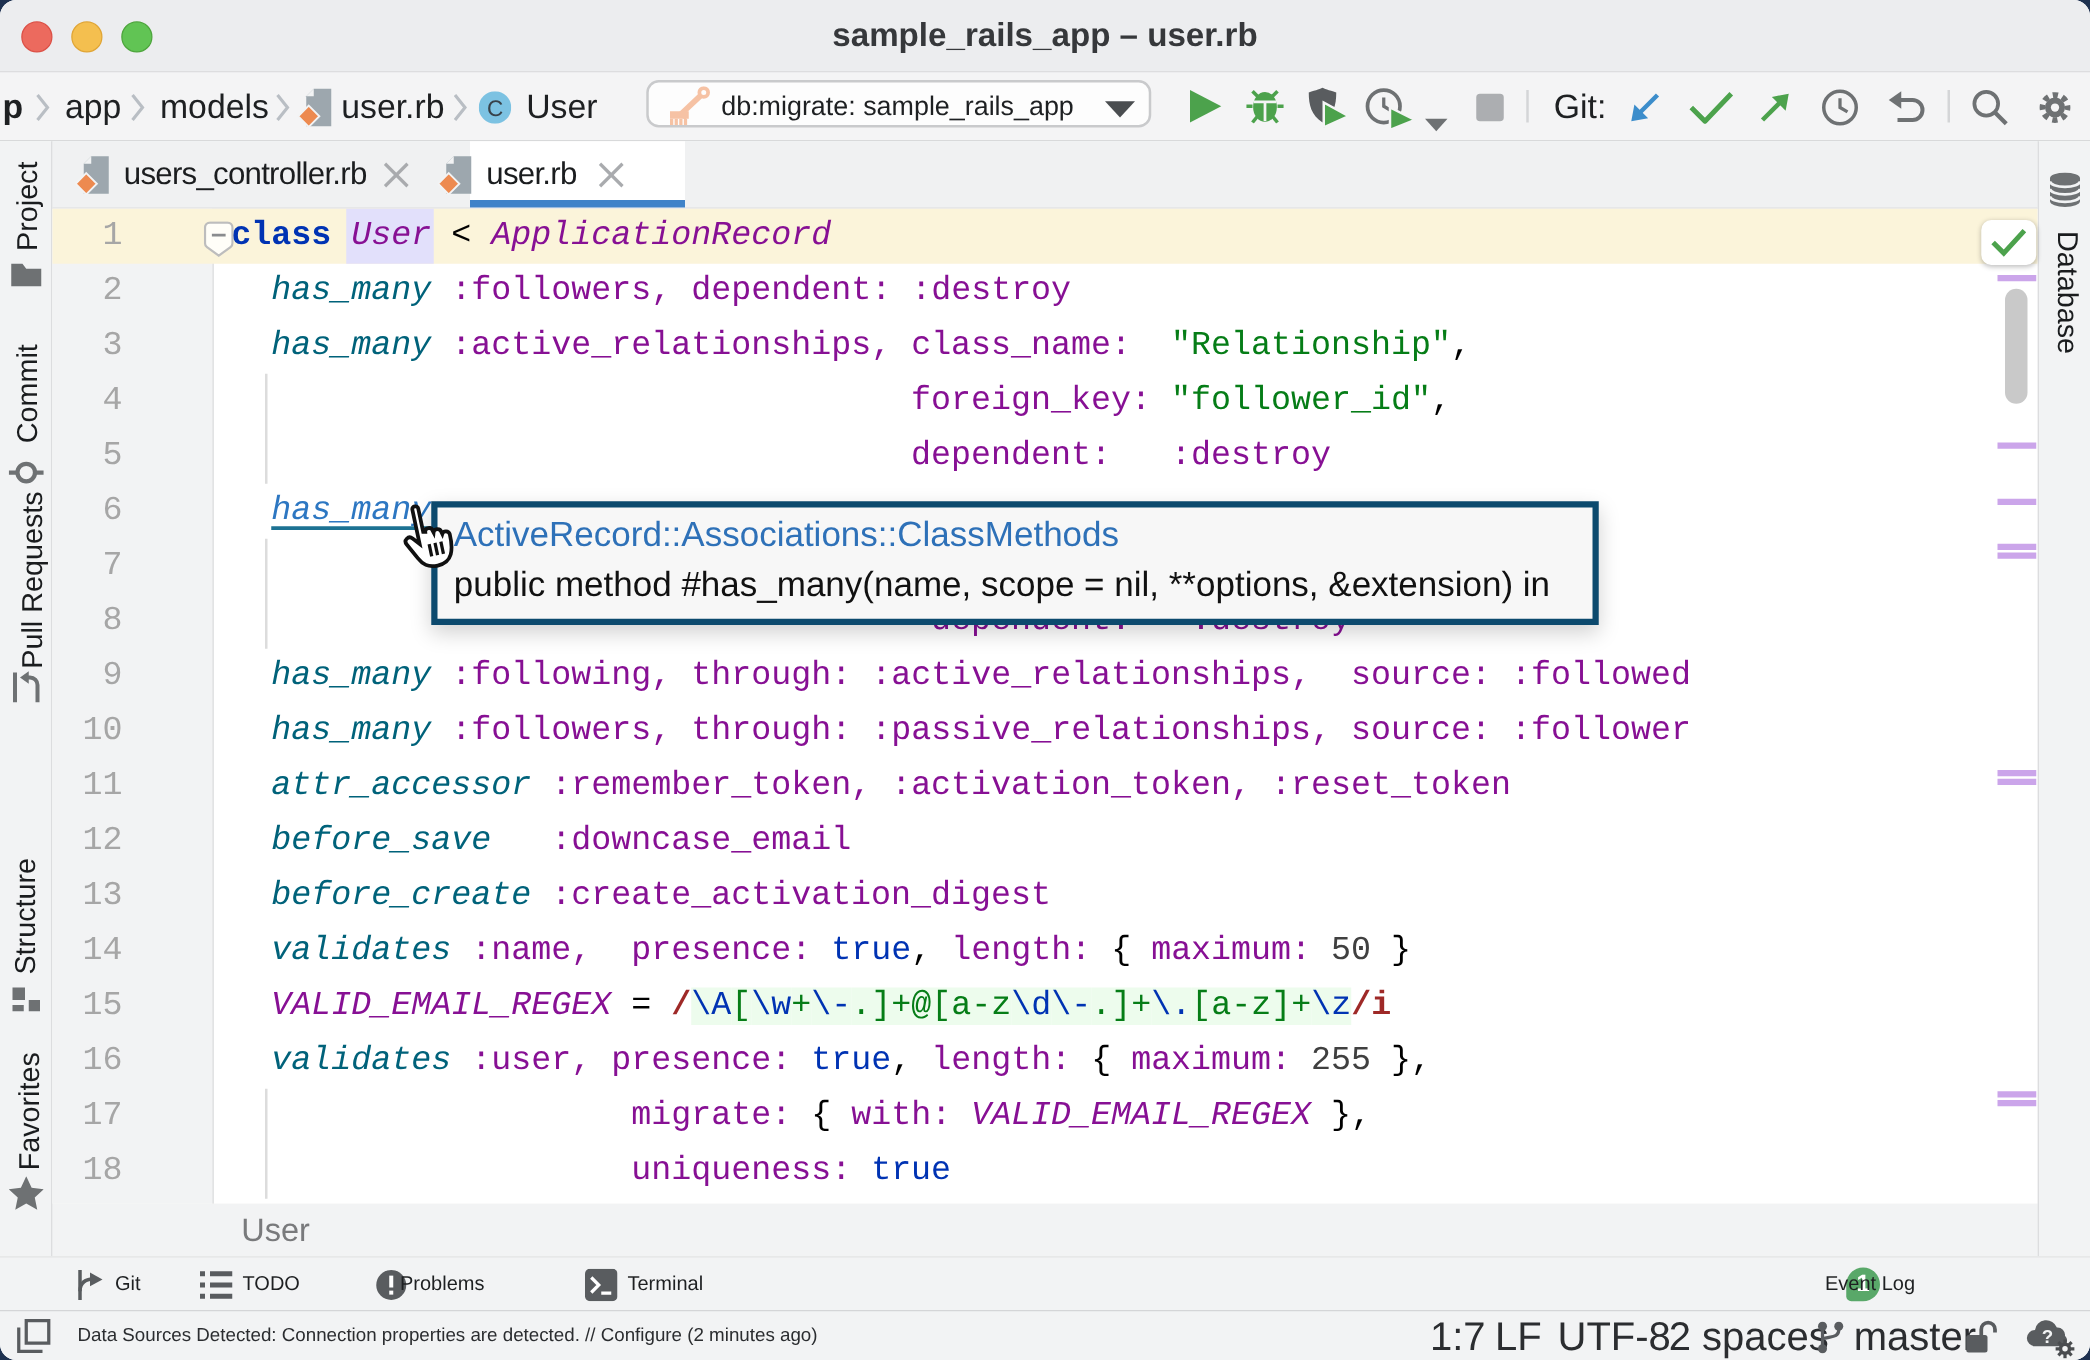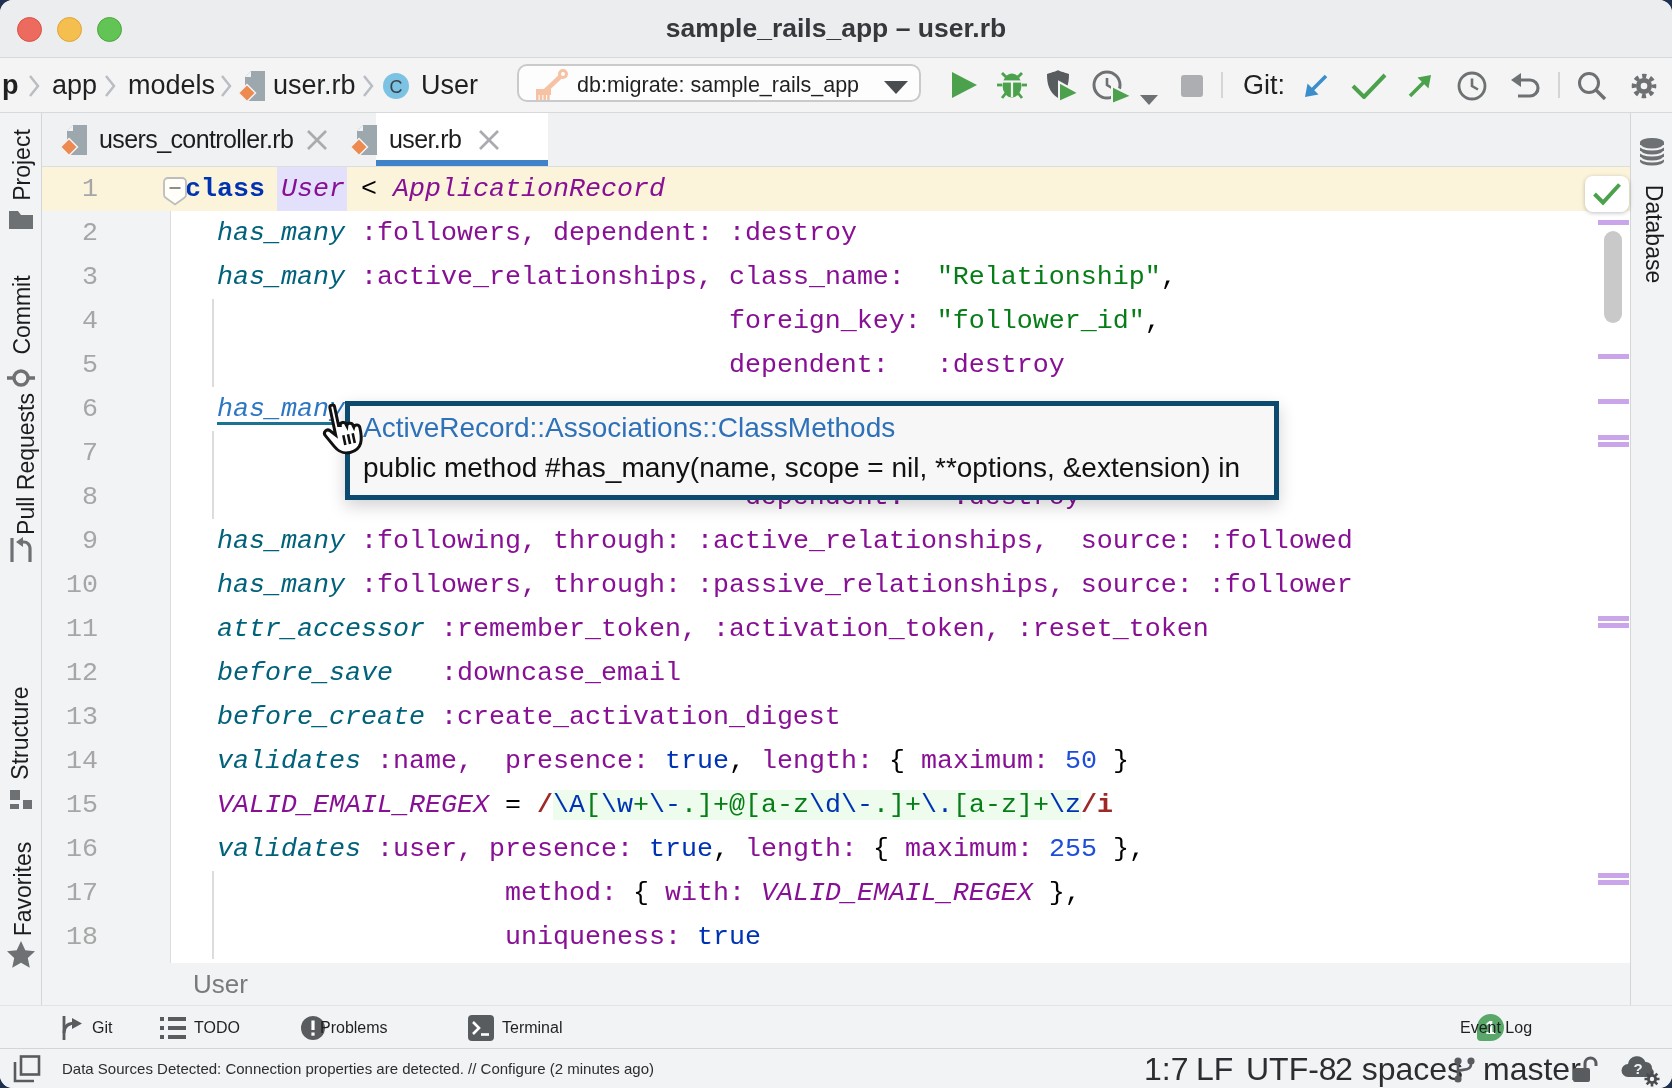--- a/index.html
+++ b/index.html
@@ -33,21 +33,21 @@
   .selbox{position:absolute;left:235px;top:0px;width:70px;height:44px;background:#E2E0FB;}
   pre{margin:0;font-family:"Liberation Mono",monospace;font-size:26.6667px;line-height:44px;}
   .lnums{position:absolute;left:0px;top:0;width:56px;text-align:right;color:#A6A6A6;}
   .code{position:absolute;left:143px;top:0;}
   .k{color:#0033B3;font-weight:bold;}
   .kw{color:#0033B3;}
   .m{color:#00627A;font-style:italic;}
   .sym{color:#871094;}
   .cn{color:#871094;font-style:italic;}
   .str{color:#067D17;}
-  .num{color:#1d4ed8;}
+  .num{color:#404040;}
   .rxd{color:#9E2927;font-weight:bold;}
   .rxe{color:#0033B3;background:#EDFCED;}
   .rxg{color:#067D17;background:#EDFCED;}
   .lnk{color:#2D77C2;font-style:italic;text-decoration:underline;
        text-decoration-thickness:2.5px;text-underline-offset:6px;text-decoration-color:#1C7293;}
   .crumbbar{position:absolute;left:42px;top:963px;width:1588px;height:42px;background:#F2F3F4;}
   .btoolbar{position:absolute;left:0;top:1005px;width:1672px;height:43px;background:#F2F3F4;
        border-top:1px solid #E2E3E4;}
   .btb-item{position:absolute;top:0;height:43px;line-height:43px;font-size:16px;color:#1E2022;}
   .statusbar{position:absolute;left:0;top:1048px;width:1672px;height:40px;background:#F2F3F4;
@@ -292,21 +292,21 @@
 <span> </span>
                                    <span class="sym">dependent:</span>   <span class="sym">:destroy</span>
   <span class="m">has_many</span> <span class="sym">:following,</span> <span class="sym">through:</span> <span class="sym">:active_relationships,</span>  <span class="sym">source:</span> <span class="sym">:followed</span>
   <span class="m">has_many</span> <span class="sym">:followers,</span> <span class="sym">through:</span> <span class="sym">:passive_relationships,</span> <span class="sym">source:</span> <span class="sym">:follower</span>
   <span class="m">attr_accessor</span> <span class="sym">:remember_token,</span> <span class="sym">:activation_token,</span> <span class="sym">:reset_token</span>
   <span class="m">before_save</span>   <span class="sym">:downcase_email</span>
   <span class="m">before_create</span> <span class="sym">:create_activation_digest</span>
   <span class="m">validates</span> <span class="sym">:name,</span>  <span class="sym">presence:</span> <span class="kw">true</span>, <span class="sym">length:</span> { <span class="sym">maximum:</span> <span class="num">50</span> }
   <span class="cn">VALID_EMAIL_REGEX</span> = <span class="rxd">/</span><span class="rxe">\A</span><span class="rxg">[</span><span class="rxe">\w</span><span class="rxg">+</span><span class="rxe">\-</span><span class="rxg">.]+@[a-z</span><span class="rxe">\d</span><span class="rxe">\-</span><span class="rxg">.]+</span><span class="rxe">\.</span><span class="rxg">[a-z]+</span><span class="rxe">\z</span><span class="rxd">/i</span>
   <span class="m">validates</span> <span class="sym">:user,</span> <span class="sym">presence:</span> <span class="kw">true</span>, <span class="sym">length:</span> { <span class="sym">maximum:</span> <span class="num">255</span> },
-                    <span class="sym">method:</span> { <span class="sym">with:</span> <span class="cn">VALID_EMAIL_REGEX</span> },
+                    <span class="sym">migrate:</span> { <span class="sym">with:</span> <span class="cn">VALID_EMAIL_REGEX</span> },
                     <span class="sym">uniqueness:</span> <span class="kw">true</span></pre>
     <div id="stripe-marks">
       <svg style="left:121px;top:10px;" width="24" height="29" viewBox="0 0 24 29">
         <path d="M5 1 H19 A4 4 0 0 1 23 5 V17.5 A4 4 0 0 1 21.4 20.7 L12 27.5 L2.6 20.7 A4 4 0 0 1 1 17.5 V5 A4 4 0 0 1 5 1 Z" fill="#FFFEF8" stroke="#BDBDBD" stroke-width="1.8"></path>
         <path d="M6.5 11 H17.5" stroke="#8A8C8E" stroke-width="2.2"></path>
       </svg>
       <div style="position:absolute;left:1543px;top:9px;width:44px;height:36px;background:#FFFFFF;border-radius:8px;box-shadow:0 1px 4px rgba(0,0,0,0.25);"></div>
       <svg style="left:1550px;top:15px;" width="30" height="24" viewBox="0 0 30 24">
           <path d="M2.5 12 L11 20.5 L27.5 2.5" stroke="#4CA24C" stroke-width="4" fill="none"></path>
         </svg>

